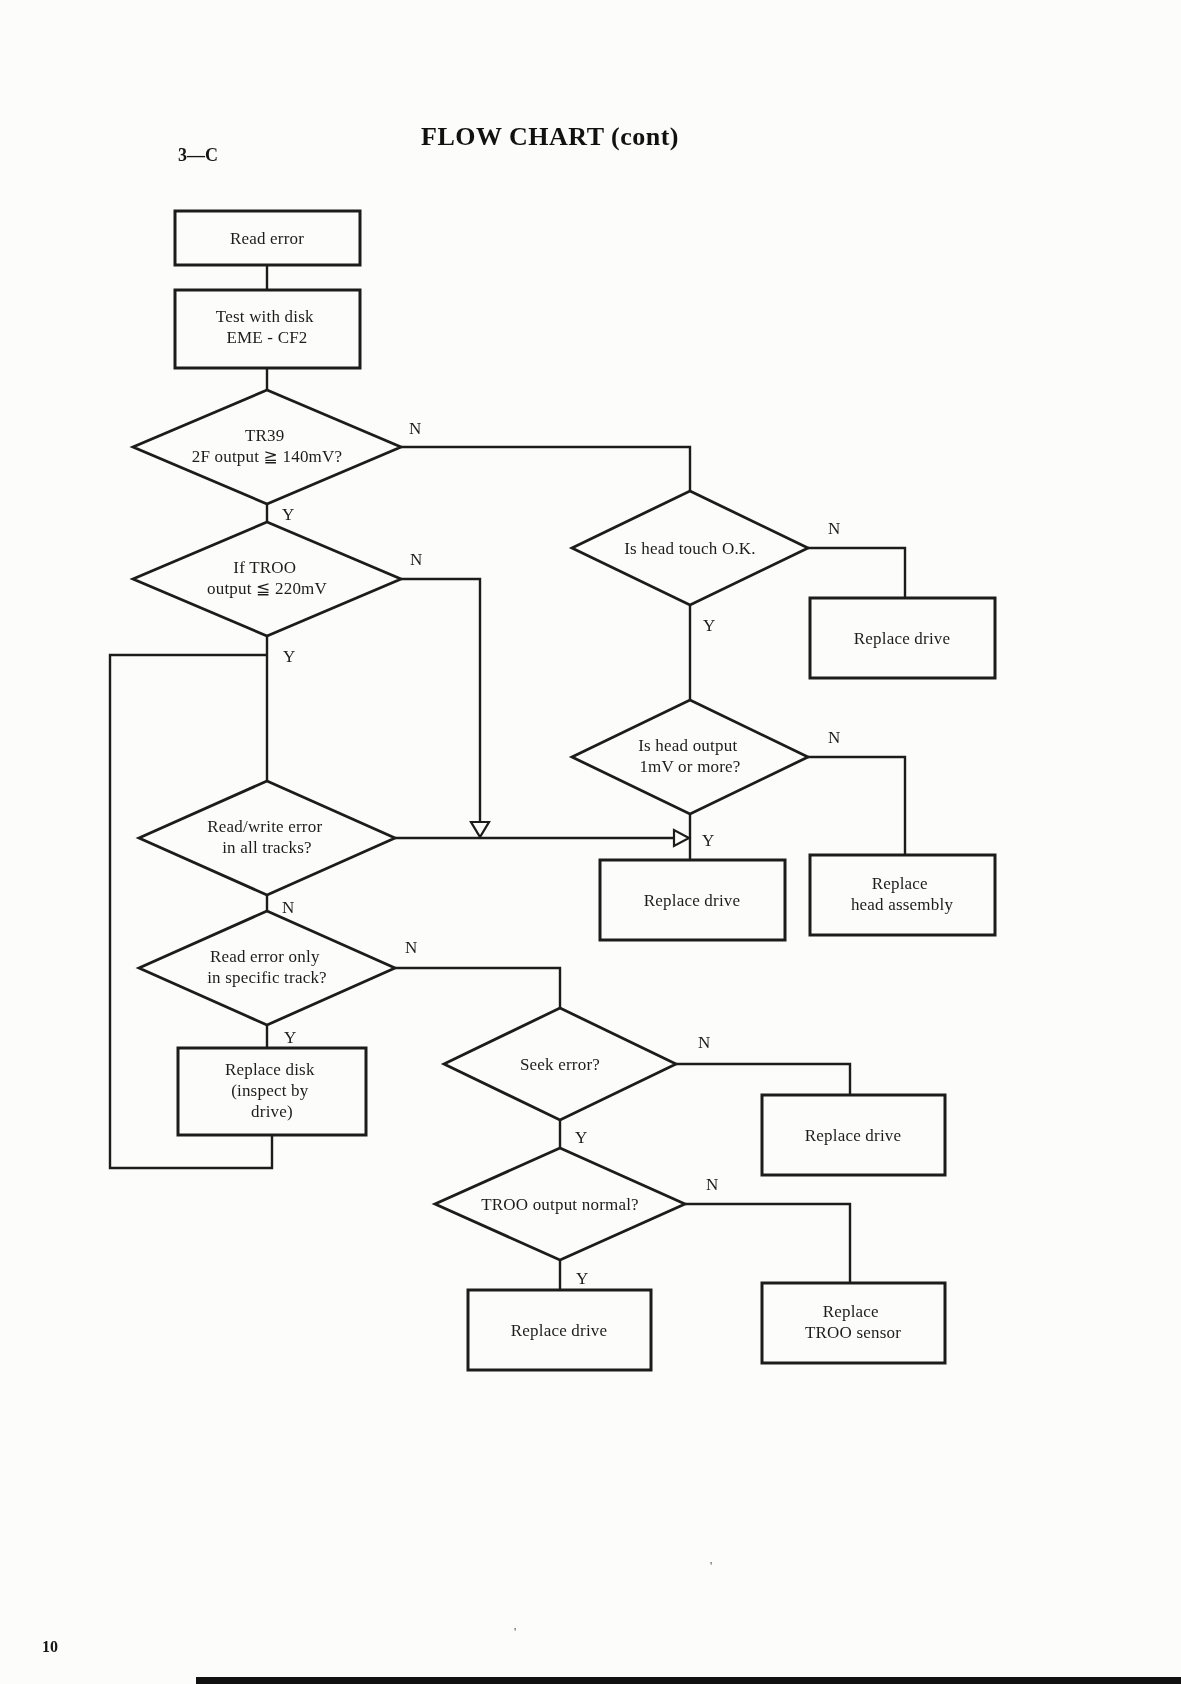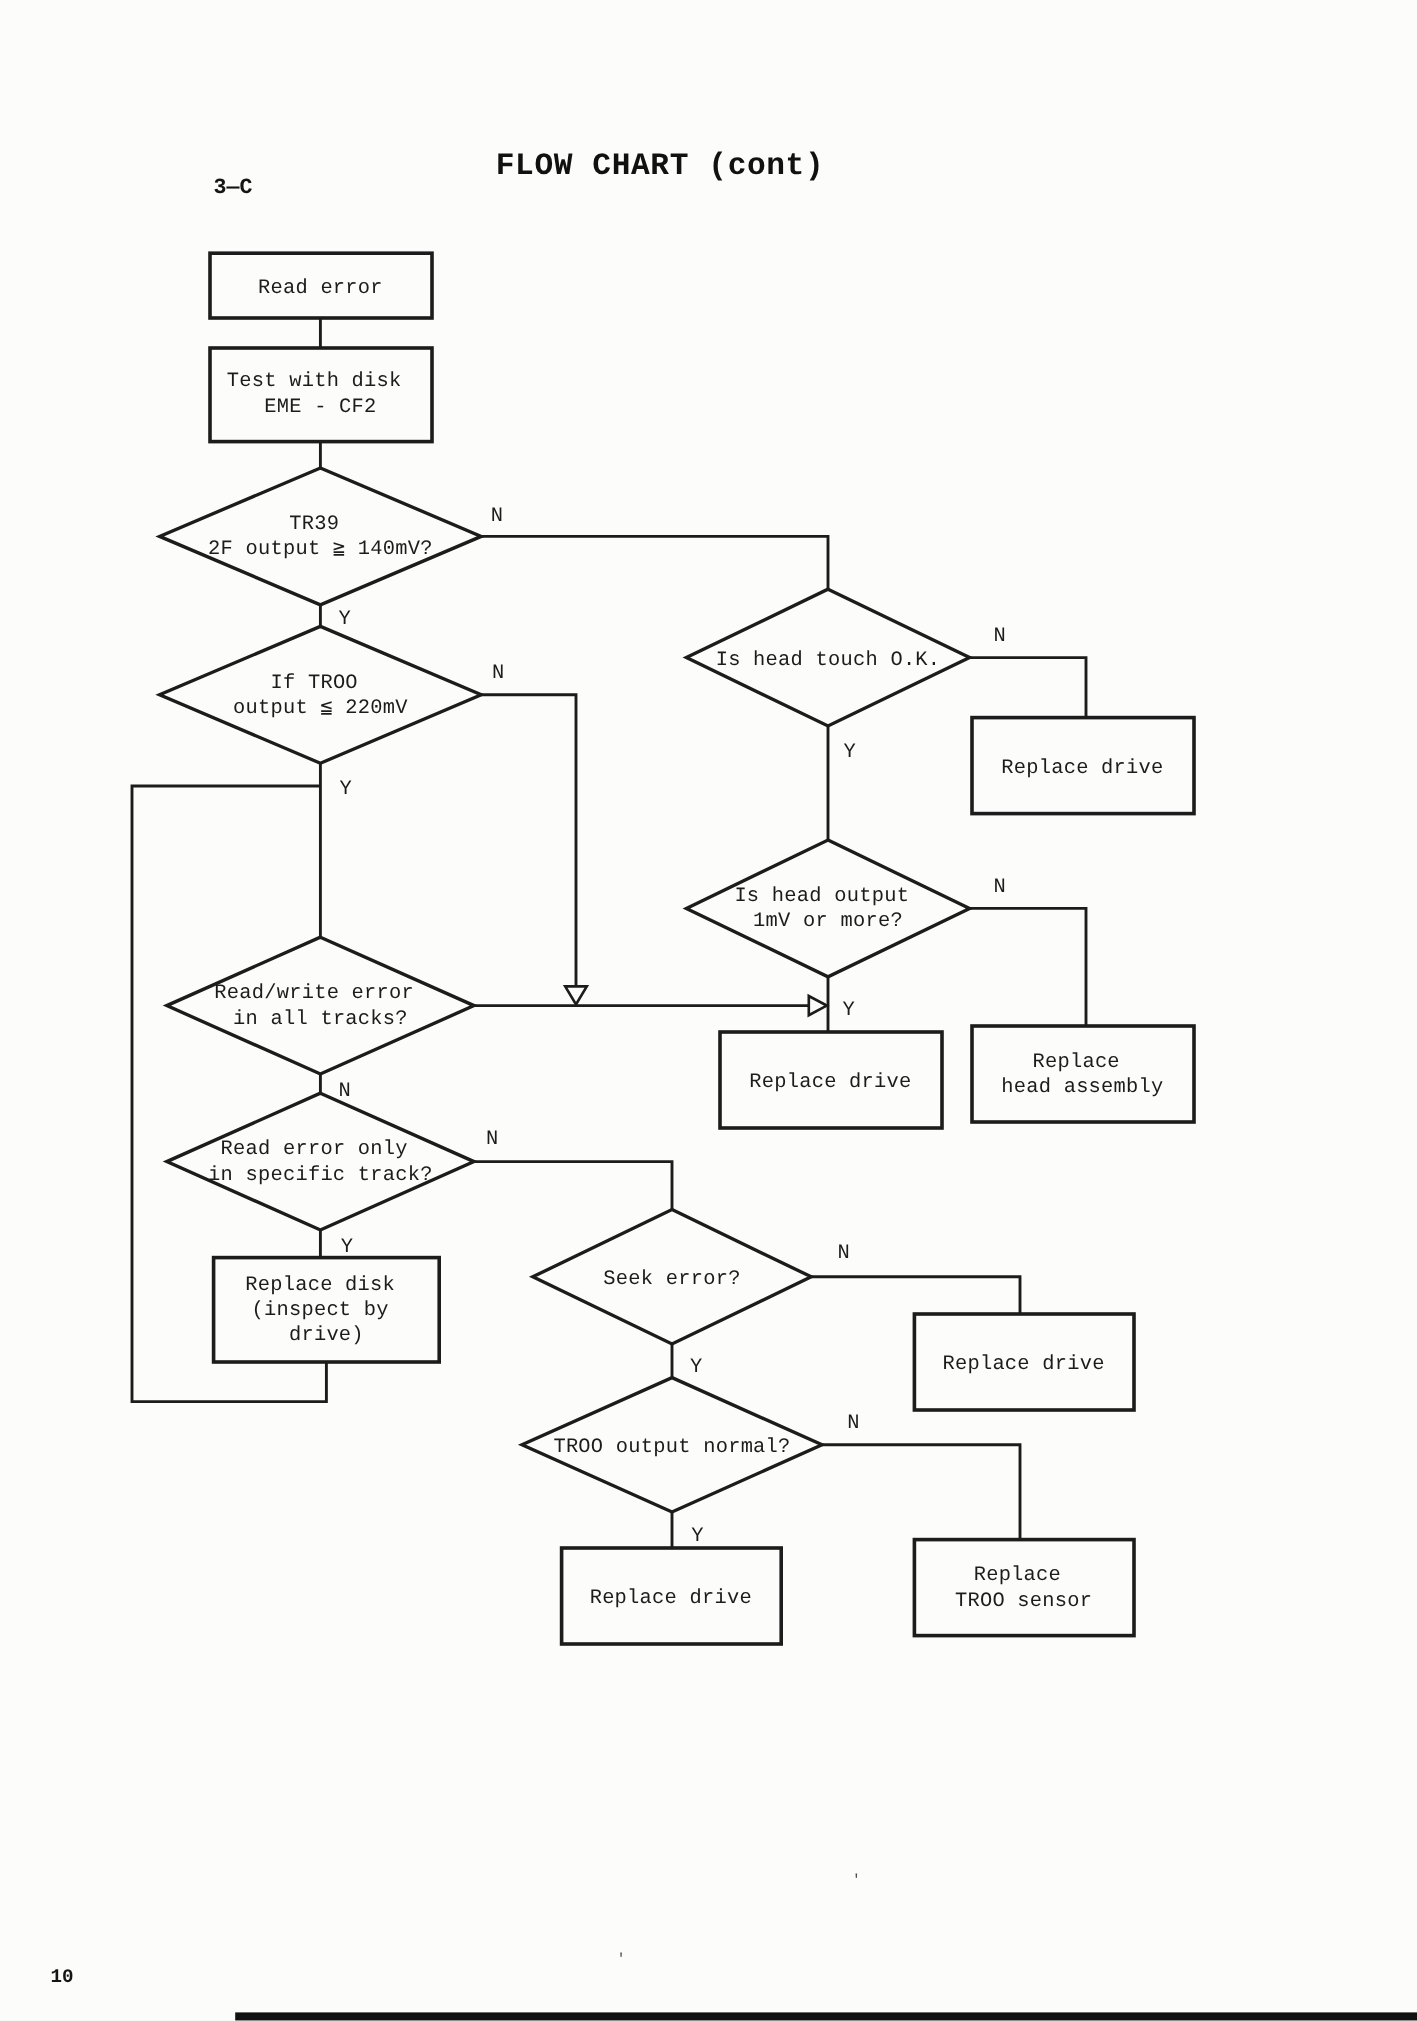--- a/index.html
+++ b/index.html
@@ -7,21 +7,21 @@
     padding: 0;
     background: #e8e8e6;
   }
   .page {
     position: relative;
     width: 1181px;
     height: 1684px;
     margin: 0 auto;
     background: #fcfcfa;
     overflow: hidden;
-    font-family: Liberation Mono, monospace;
+    font-family: Liberation Serif, serif;
   }
   svg { display: block; }
   .ink-line {
     fill: none;
     stroke: #1c1c1c;
     stroke-width: 2.4;
     stroke-linejoin: miter;
     stroke-linecap: butt;
   }
   .node-rect {

